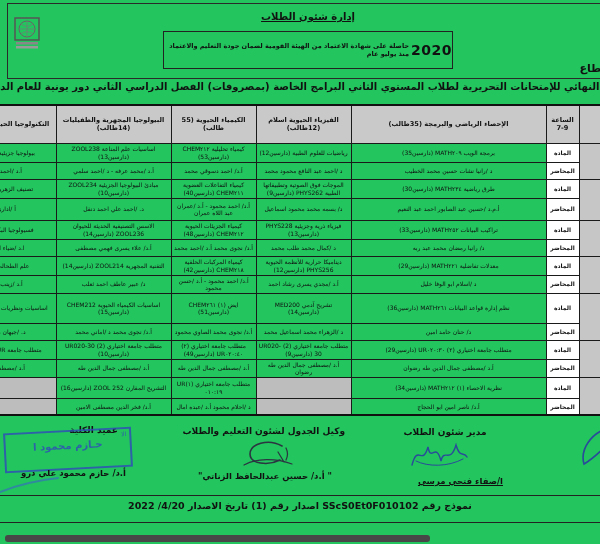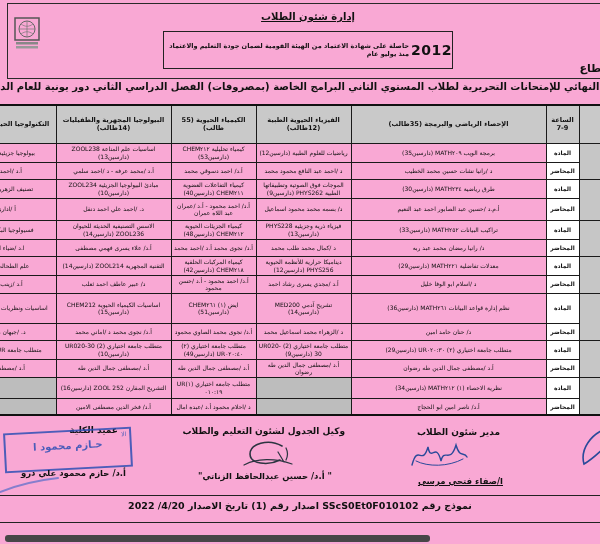--- a/index.html
+++ b/index.html
@@ -1,17 +1,17 @@
 <!DOCTYPE html>
 <html lang="ar" dir="rtl"><head>
 <meta charset="utf-8">
 <style>
   html,body{margin:0;padding:0;}
   body{font-family:"DejaVu Sans",sans-serif;background:#e8e8e8;}
-  #canvas{position:relative;width:600px;height:544px;background:#f9a8d4;overflow:hidden;direction:rtl;color:#111;}
+  #canvas{position:relative;width:600px;height:544px;background:#22c55e;overflow:hidden;direction:rtl;color:#111;}
 
   
   .header-box{position:absolute;top:3px;left:7px;width:600px;height:74px;border:1.5px solid #2a2a2a;}
   .logo{position:absolute;top:13px;left:6px;width:26px;height:34px;}
   .org-title{position:absolute;top:7px;left:0;right:0;text-align:center;font-size:10px;font-weight:bold;text-decoration:underline;}
   .acc-box{position:absolute;top:27px;left:155px;width:288px;height:36px;border:1.5px solid #222;display:flex;align-items:center;justify-content:center;gap:2px;direction:rtl;}
   .acc-text{font-size:6.5px;font-weight:bold;}
   .acc-year{font-size:14px;font-weight:bold;letter-spacing:.5px;}
   .sector-label{position:absolute;top:62px;right:-9px;font-size:11px;font-weight:bold;}
 
@@ -52,21 +52,21 @@
       <svg width="26" height="34" viewBox="0 0 26 34">
         <rect x="1" y="1" width="24" height="22" fill="none" stroke="#555" stroke-width="1.5"></rect>
         <circle cx="13" cy="12" r="8" fill="none" stroke="#666" stroke-width="1"></circle>
         <path d="M5 12h16M13 4v16M7 7c4 3 8 3 12 0M7 17c4-3 8-3 12 0" stroke="#777" stroke-width=".7" fill="none"></path>
         <rect x="2" y="25" width="22" height="2.5" fill="#888"></rect>
         <rect x="2" y="29" width="22" height="2.5" fill="#999"></rect>
       </svg>
     </span>
     <div class="org-title">إدارة شئون الطلاب</div>
     <div class="acc-box">
-      <span class="acc-year">2012</span>
+      <span class="acc-year">2020</span>
       <span class="acc-text">حاصلة على شهادة الاعتماد من الهيئة القومية لضمان جودة التعليم والاعتماد منذ يوليو عام</span>
     </div>
   </div>
 
   <div class="sector-label">قطاع</div>
 
   <div class="page-title">الجدول النهائي للإمتحانات التحريرية لطلاب المستوي الثاني البرامج الخاصة (بمصروفات) الفصل الدراسي الثاني دور يونية للعام الدراسي2024 - 2025 م (جميع البرامج)</div>
 
   <table class="sched">
     <colgroup>
@@ -79,21 +79,21 @@
         <col style="width:100px">
     </colgroup>
     <tbody>
       <tr class="hdr h-hdr">
         <td class="datec"></td>
         <td>
           <div>الساعة</div>
           <div>7-9</div>
         </td>
         <td>الإحصاء الرياضي والبرمجة (35طالب)</td>
-        <td>الفيزياء الحيوية الطبية (12طالب)</td>
+        <td>الفيزياء الحيوية اسلام (12طالب)</td>
         <td>الكيمياء الحيوية (55 طالب)</td>
         <td>البيولوجيا المجهرية والطفيليات (14طالب)</td>
         <td class="cutcol">التكنولوجيا الحيوية (طالب)</td>
       </tr>
 
       <tr class="r-subj">
         <td class="datec" rowspan="2"></td>
         <td class="rowlab">المادة</td>
         <td>برمجة الويب MATH٢٠٩ (دارسين35)</td>
         <td>رياضيات للعلوم الطبية (دارسين12)</td>
@@ -213,21 +213,21 @@
         <td class="rowlab">المحاضر</td>
         <td>أ.د/ ناصر امين ابو الحجاج</td>
         <td class="shaded"></td>
         <td>د /احلام محمود أ.د /عبده امال</td>
         <td>أ.د/ فخر الدين مصطفى الامين</td>
         <td class="cutcol shaded"></td>
       </tr>
     </tbody>
   </table>
 
-  <div class="sig-title" style="top:427px;left:390px;width:110px;">مدير شئون الطلاب</div>
+  <div class="sig-title" style="top:427px;left:390px;width:110px;text-align:center;">مدير شئون الطلاب</div>
   <span class="scribble" style="top:437px;left:408px;">
     <svg width="62" height="36" viewBox="0 0 62 36">
       <path d="M4 28 C10 6, 14 30, 20 10 C23 26, 28 4, 33 24 C36 10, 42 28, 48 8 C52 22, 56 14, 59 20" fill="none" stroke="#2a4a9a" stroke-width="1.4" stroke-linecap="round"></path>
       <path d="M8 24 C20 30, 40 30, 55 22" fill="none" stroke="#2a4a9a" stroke-width="1" stroke-linecap="round"></path>
     </svg>
   </span>
   <div class="sig-name" style="top:476px;left:388px;width:115px;text-decoration:underline;">ا/صفاء فتحي مرسي</div>
 
   <div class="sig-title" style="top:426px;left:185px;width:160px;text-align:center;">وكيل الجدول لشئون التعليم والطلاب</div>
   <span class="scribble" style="top:438px;left:238px;">

